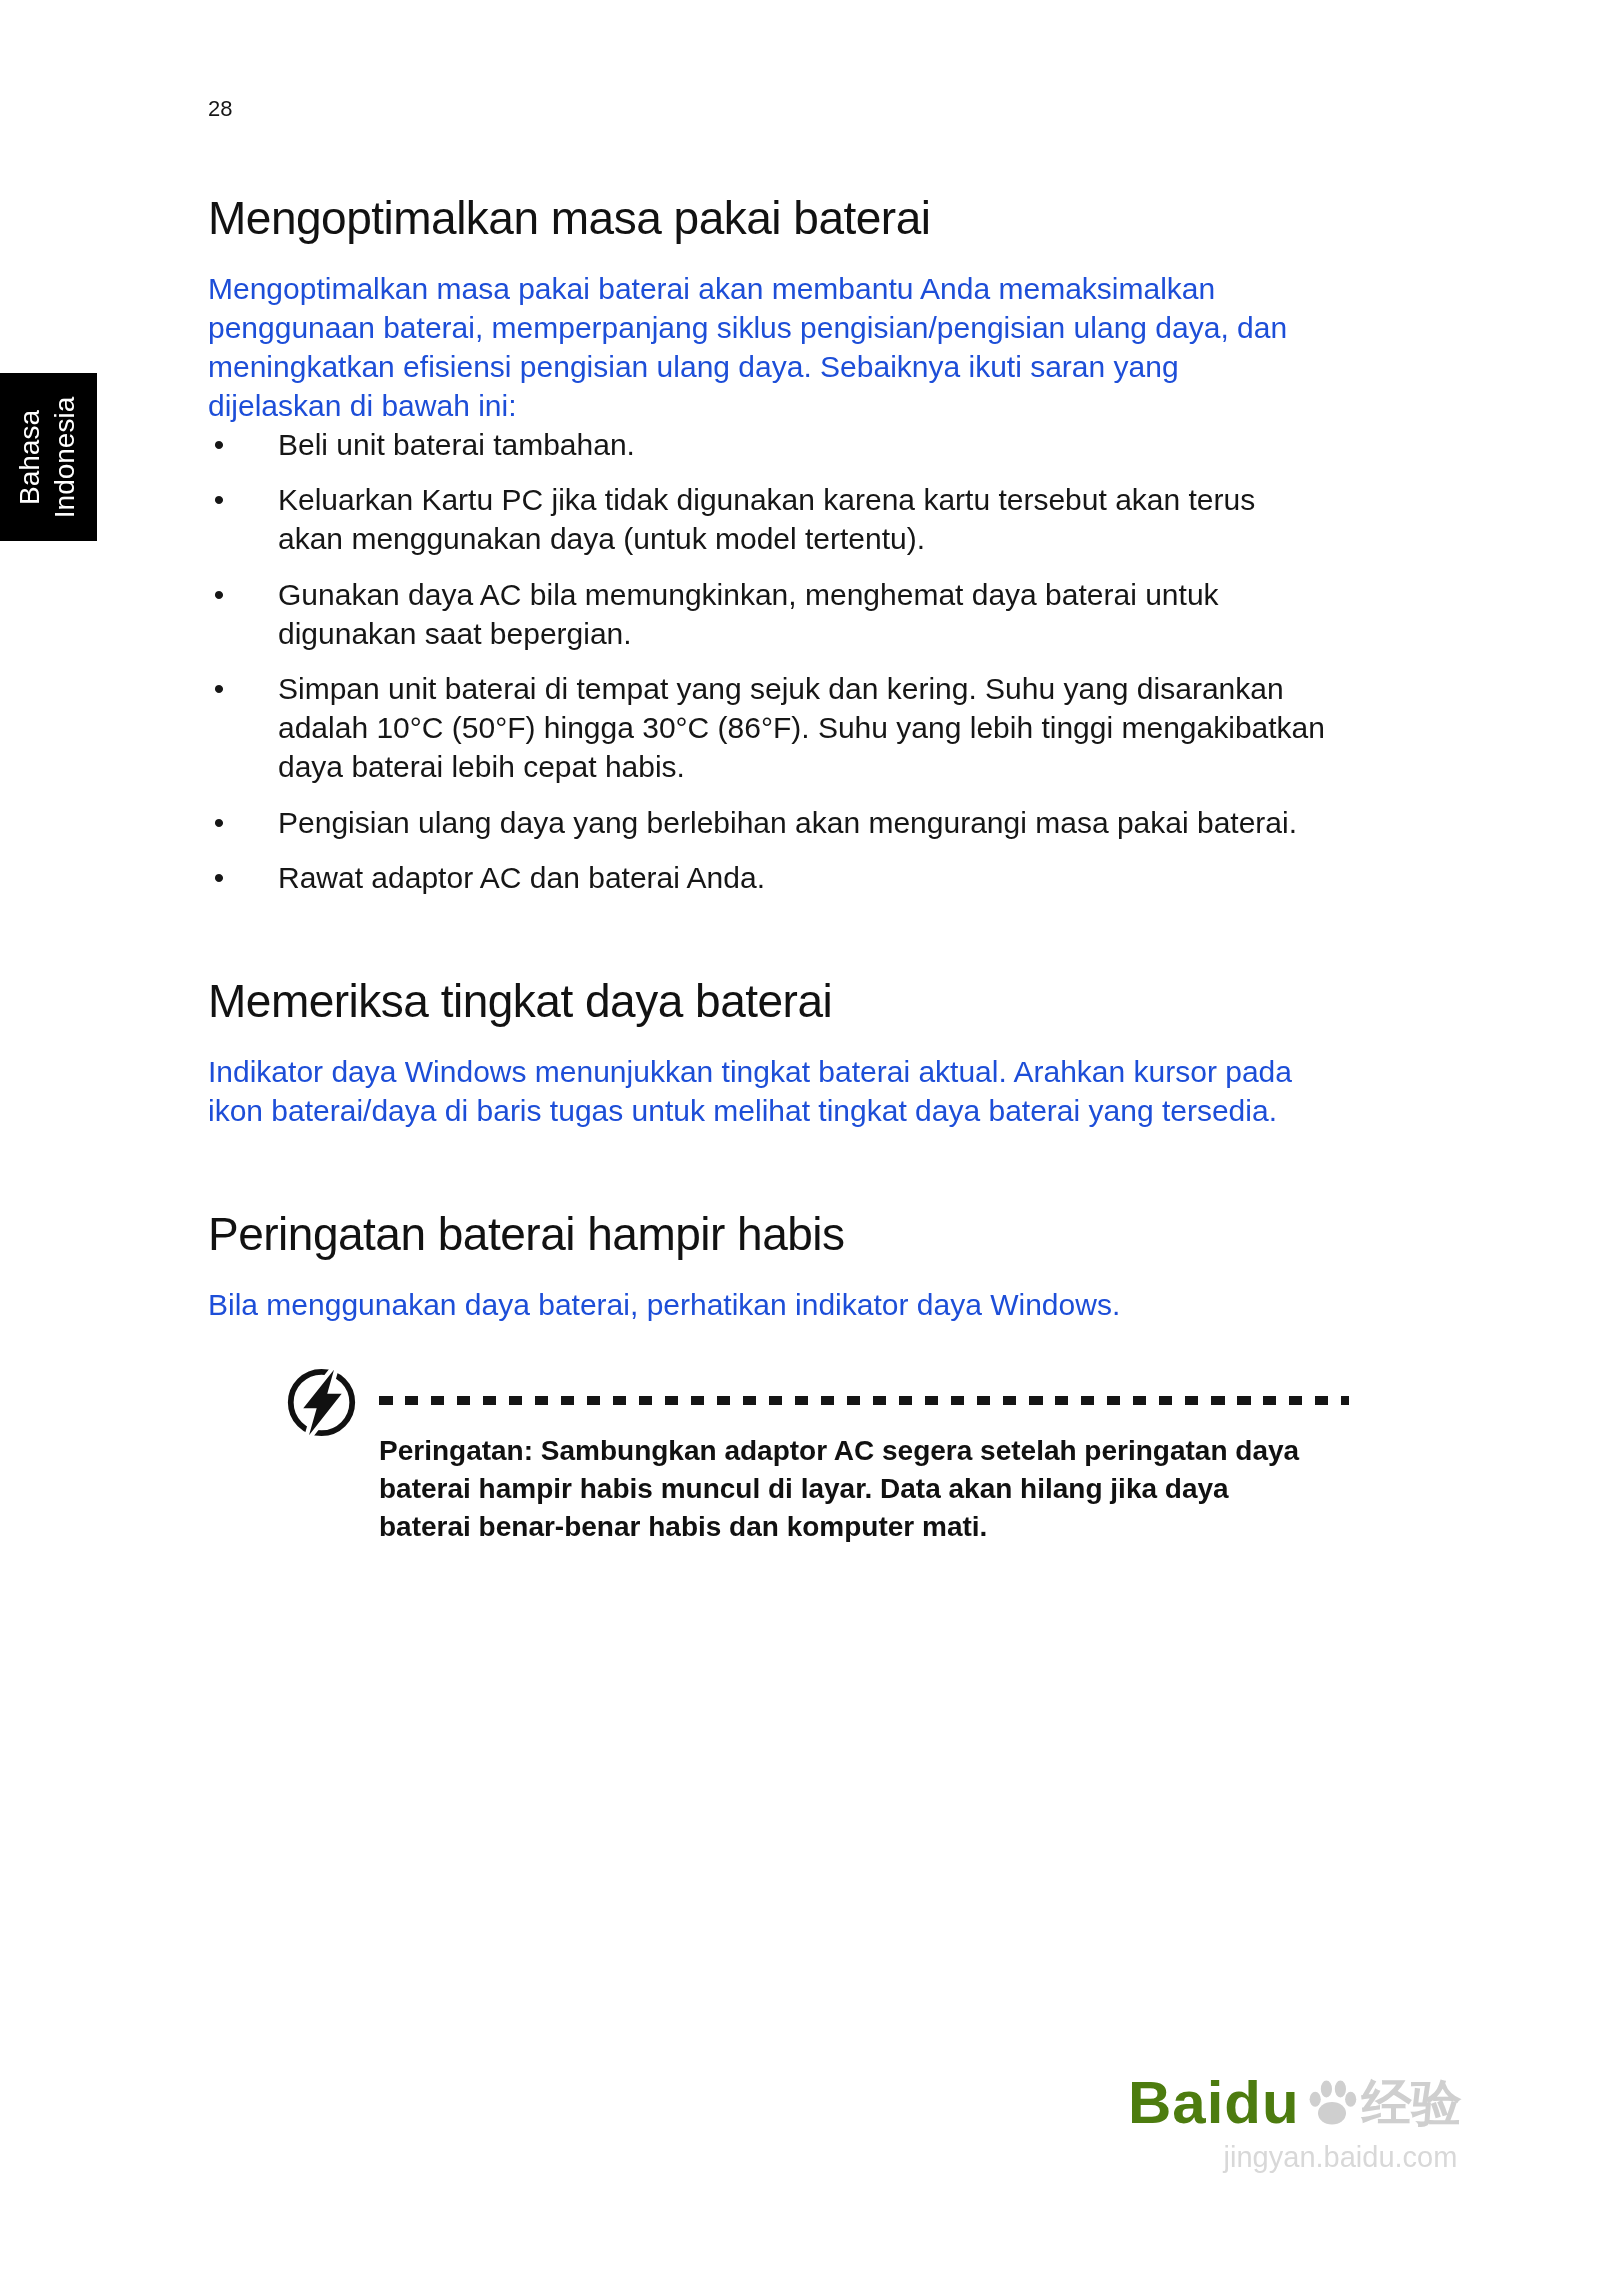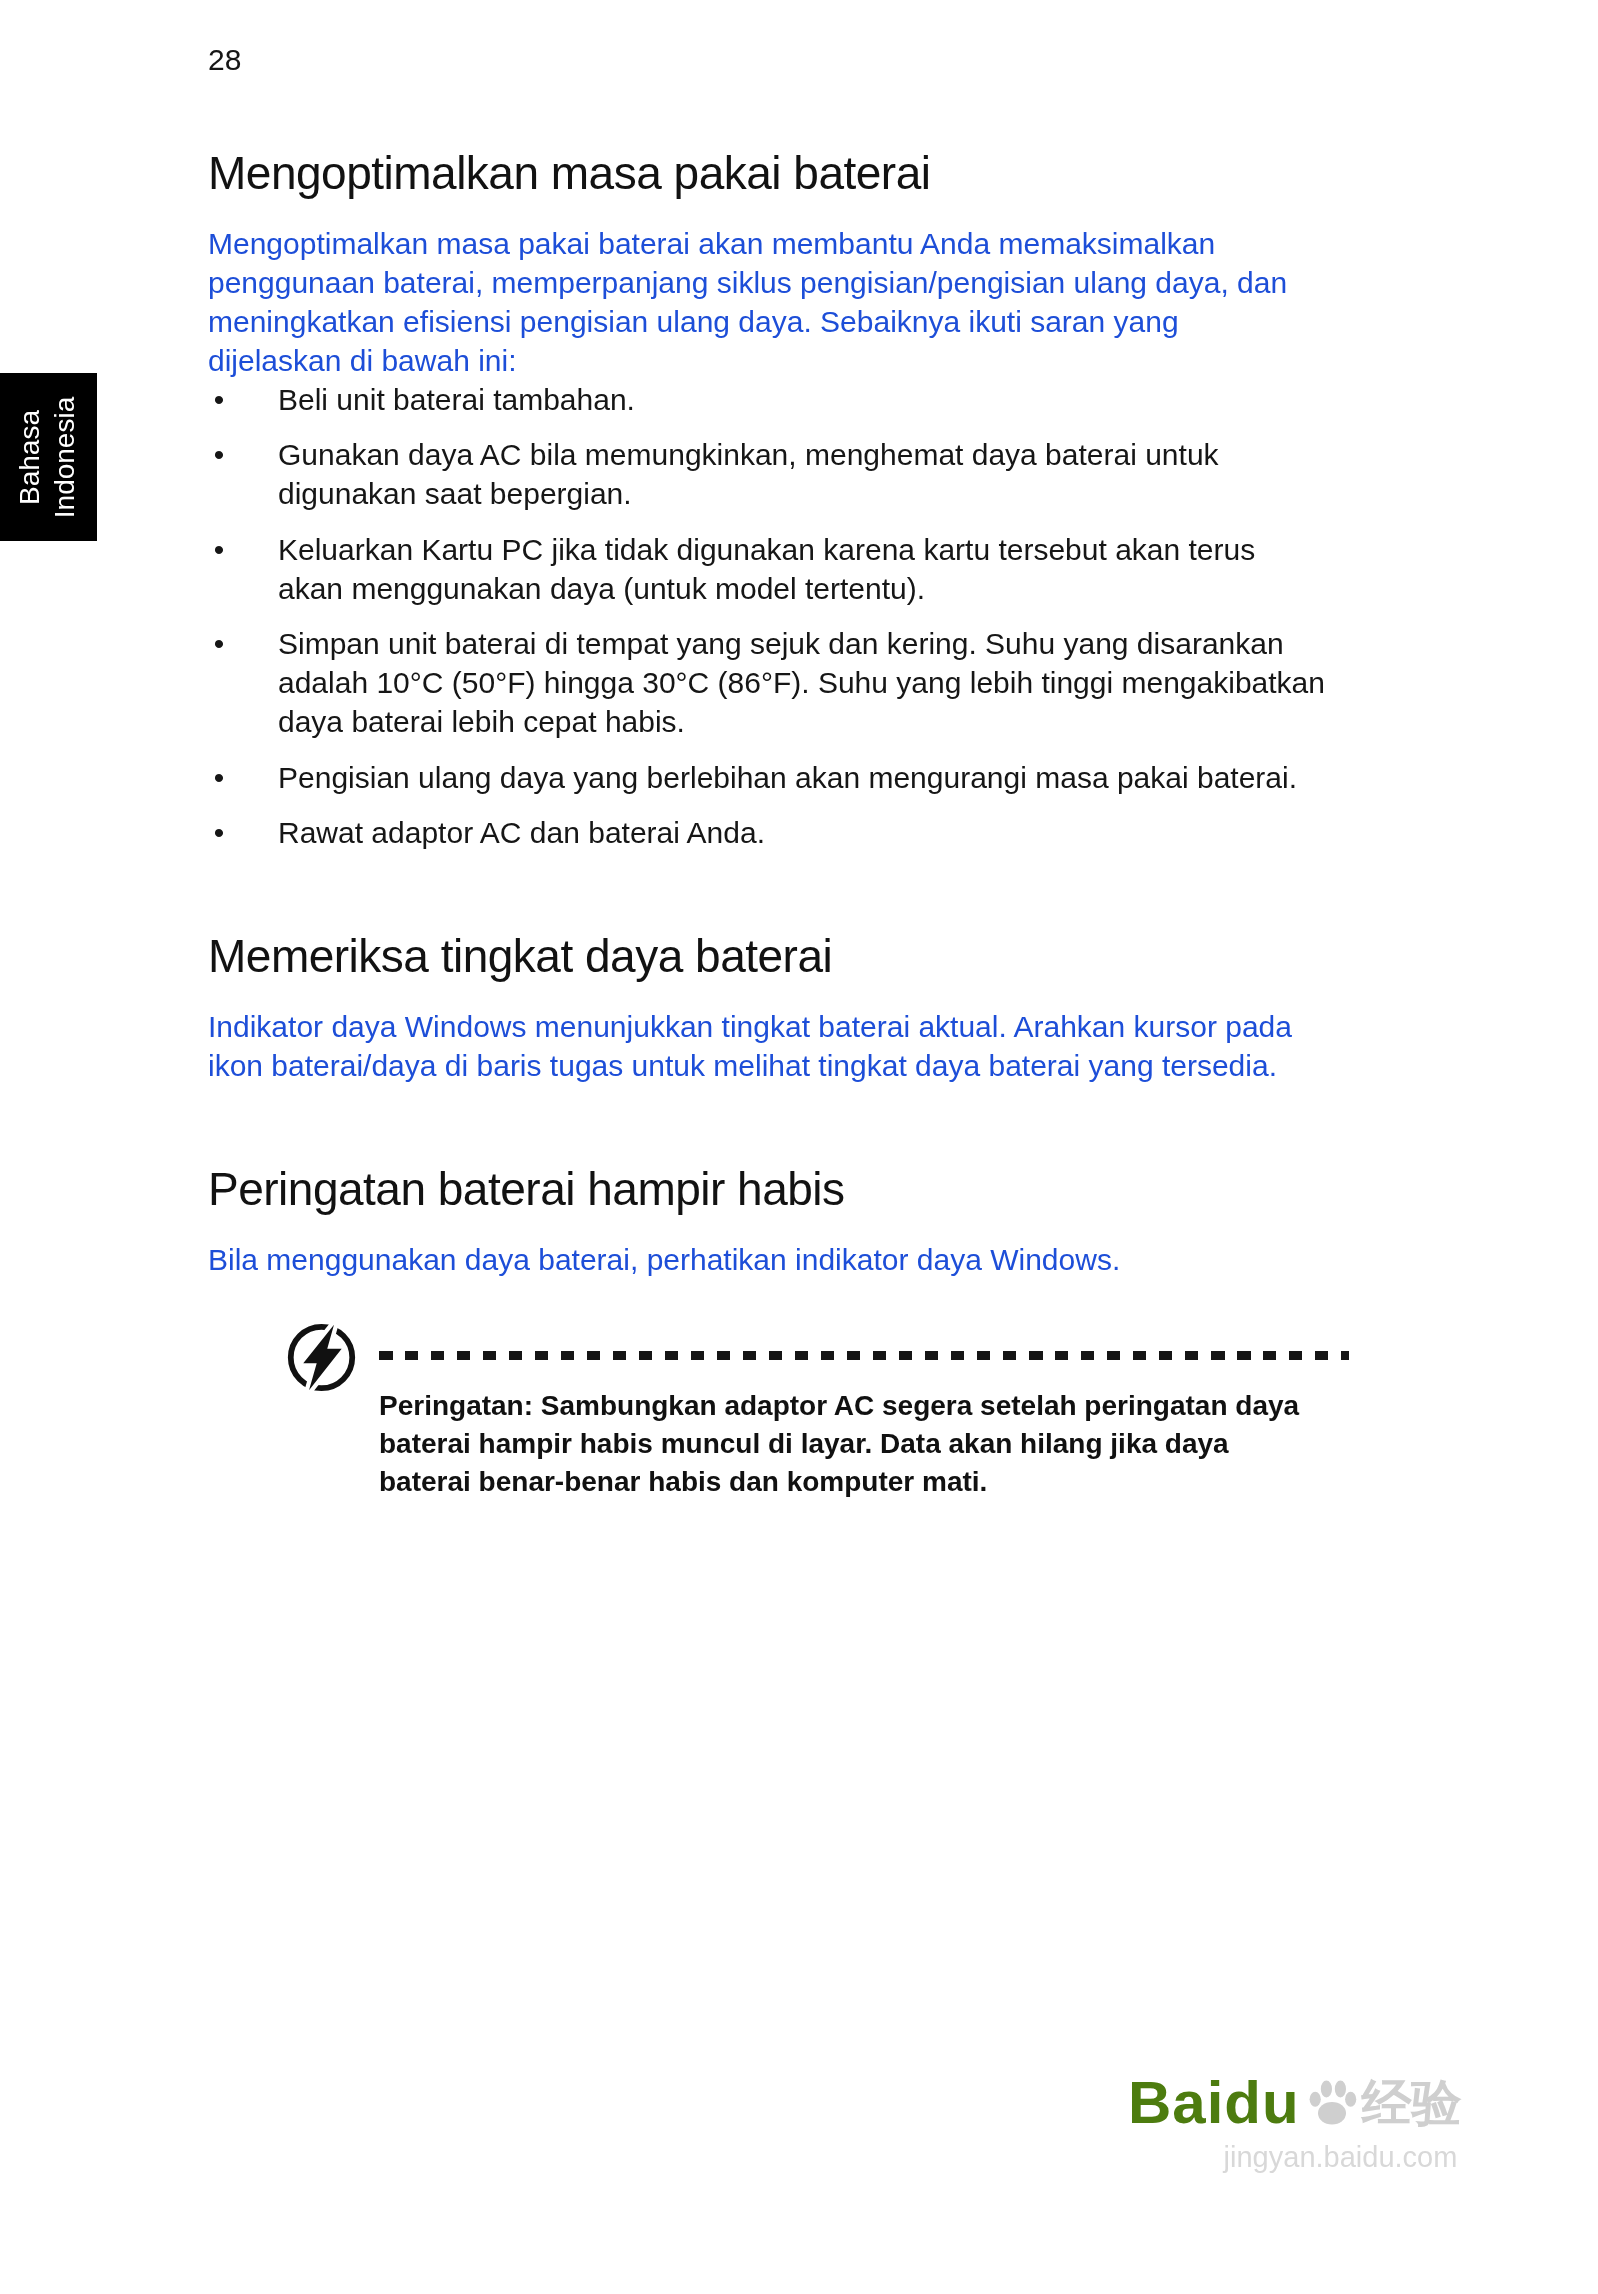--- a/index.html
+++ b/index.html
@@ -7,21 +7,21 @@
   body {
     background:#ffffff;
     font-family:"Liberation Sans", sans-serif;
     color:#161616;
     position:relative;
     overflow:hidden;
   }
 
   .content { position:absolute; left:208px; top:0; width:1144px; }
 
-  .page-number { padding-top:43px; font-size:30px; color:#161616; }
+  .page-number { padding-top:96px; font-size:22px; color:#161616; }
 
   .sec-heading {
     font-size:46px;
     font-weight:400;
     letter-spacing:-0.5px;
     color:#121212;
     line-height:56px;
   }
   .h-first { margin-top:68px; }
   .h-next  { margin-top:76px; }
@@ -122,22 +122,22 @@
 <div class="content">
 
   <div class="page-number">28</div>
 
   <div class="sec-heading h-first">Mengoptimalkan masa pakai baterai</div>
 
   <div class="para">Mengoptimalkan masa pakai baterai akan membantu Anda memaksimalkan penggunaan baterai, memperpanjang siklus pengisian/pengisian ulang daya, dan meningkatkan efisiensi pengisian ulang daya. Sebaiknya ikuti saran yang dijelaskan di bawah ini:</div>
 
   <ul class="bullets">
     <li>Beli unit baterai tambahan.</li>
+    <li>Keluarkan Kartu PC jika tidak digunakan karena kartu tersebut akan terus akan menggunakan daya (untuk model tertentu).</li>
     <li>Gunakan daya AC bila memungkinkan, menghemat daya baterai untuk digunakan saat bepergian.</li>
-    <li>Keluarkan Kartu PC jika tidak digunakan karena kartu tersebut akan terus akan menggunakan daya (untuk model tertentu).</li>
     <li>Simpan unit baterai di tempat yang sejuk dan kering. Suhu yang disarankan adalah 10°C (50°F) hingga 30°C (86°F). Suhu yang lebih tinggi mengakibatkan daya baterai lebih cepat habis.</li>
     <li>Pengisian ulang daya yang berlebihan akan mengurangi masa pakai baterai.</li>
     <li>Rawat adaptor AC dan baterai Anda.</li>
   </ul>
 
   <div class="sec-heading h-next">Memeriksa tingkat daya baterai</div>
 
   <div class="para">Indikator daya Windows menunjukkan tingkat baterai aktual. Arahkan kursor pada ikon baterai/daya di baris tugas untuk melihat tingkat daya baterai yang tersedia.</div>
 
   <div class="sec-heading h-next">Peringatan baterai hampir habis</div>

